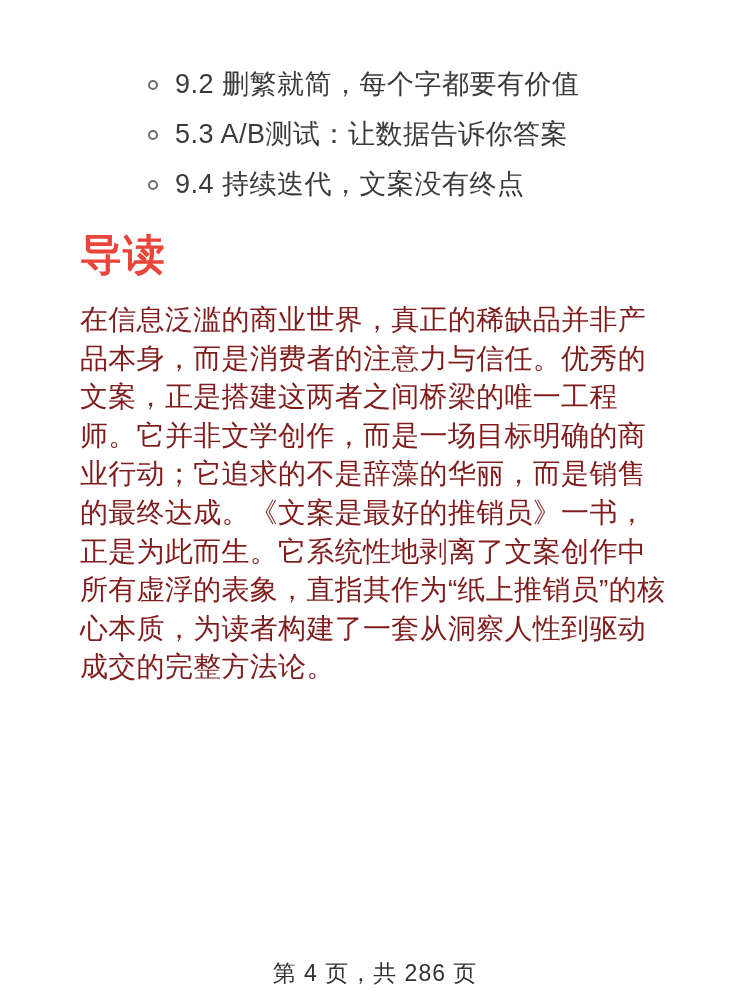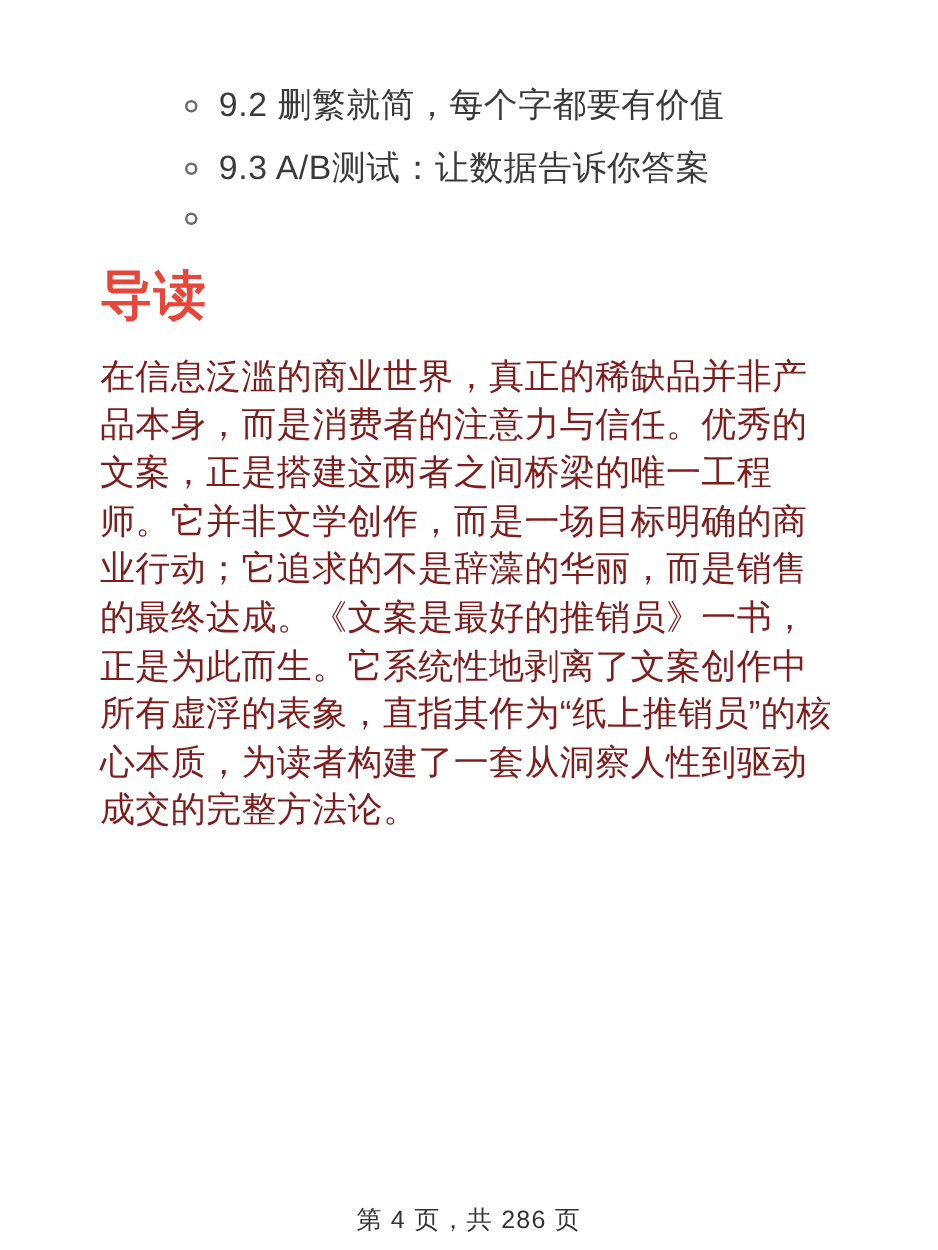--- a/index.html
+++ b/index.html
@@ -64,42 +64,43 @@
   }
   .paragraph + .paragraph {
     margin-top: 20px;
   }
   .page-footer {
     position: absolute;
     left: 0;
     right: 0;
     bottom: 33px;
     text-align: center;
-    font-size: 20px;
+    font-size: 23px;
     color: #333333;
     letter-spacing: 1px;
   }
 </style>
 </head>
 <body>
 
 <div class="page">
   <div class="content">
 
     <ul class="toc-list">
       <li class="toc-item" style="color: rgb(58, 58, 58);">
         <span class="bullet"></span>
         <span>9.2 删繁就简，每个字都要有价值</span>
       </li>
       <li class="toc-item" style="color: rgb(58, 58, 58);">
         <span class="bullet"></span>
-        <span>9.3 A/B测试：让数据告诉你答案</span>
+        <span>5.3 A/B测试：让数据告诉你答案</span>
       </li>
       <li class="toc-item" style="color: rgb(58, 58, 58);">
         <span class="bullet"></span>
+        <span>9.4 持续迭代，文案没有终点</span>
       </li>
     </ul>
 
     <h1 class="section-heading" style="color: rgb(232, 70, 58);">导读</h1>
 
     <p class="paragraph" style="color: #7f1d1d;">在信息泛滥的商业世界，真正的稀缺品并非产品本身，而是消费者的注意力与信任。优秀的文案，正是搭建这两者之间桥梁的唯一工程师。它并非文学创作，而是一场目标明确的商业行动；它追求的不是辞藻的华丽，而是销售的最终达成。《文案是最好的推销员》一书，正是为此而生。它系统性地剥离了文案创作中所有虚浮的表象，直指其作为“纸上推销员”的核心本质，为读者构建了一套从洞察人性到驱动成交的完整方法论。</p>
 
   </div>
 
   <div class="page-footer">第 4 页，共 286 页</div>

